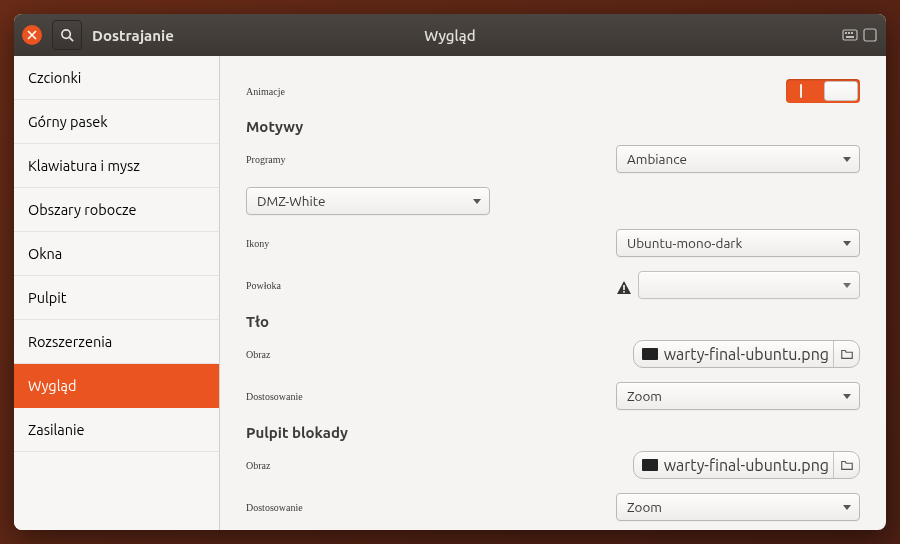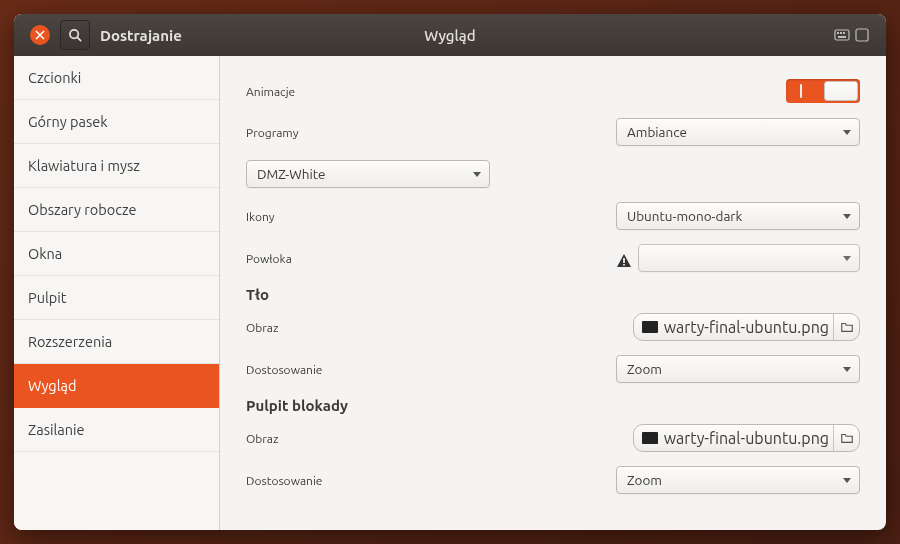--- a/index.html
+++ b/index.html
@@ -13,21 +13,21 @@
     box-shadow: 0 8px 30px rgba(0,0,0,0.5);
     display: flex; flex-direction: column;
     background: #f5f4f3;
   }
 
   .titlebar {
     height: 42px;
     background: linear-gradient(to bottom, #4a4540 0%, #3c3732 100%);
     display: flex; align-items: center;
     color: #e4e0db;
-    padding: 0 16px;
+    padding: 0 8px;
     position: relative;
   }
   .close-btn {
     width: 20px; height: 20px; border-radius: 50%;
     background: #e95420;
     display: flex; align-items: center; justify-content: center;
     margin-right: 6px;
     cursor: pointer;
   }
   .close-btn svg { width: 10px; height: 10px; }
@@ -55,42 +55,42 @@
 
   .sidebar {
     width: 206px;
     background: #f7f6f5;
     border-right: 1px solid #d3cfca;
     overflow-y: auto;
   }
   .sidebar-item {
     padding: 13px 14px;
     border-bottom: 1px solid #e6e3df;
-    color: #404040;
+    color: #000000;
     cursor: pointer;
     font-size: 14.5px;
   }
   .sidebar-item.selected {
     background: #e95420;
     color: #fff;
     border-bottom-color: #e95420;
   }
 
   .content {
     flex: 1;
     padding: 22px 26px;
     overflow-y: auto;
     color: #3c3b39;
   }
   .row {
     display: flex; align-items: center;
     margin-bottom: 14px;
     min-height: 26px;
   }
-  .row .label { flex: 1; font-size: 12px; }
+  .row .label { flex: 1; font-size: 10px; font-family: Liberation Serif, serif; }
   .section-header { font-weight: 700; font-size: 15px; margin: 6px 0 10px 0; }
   .control-area { width: 244px; display: flex; align-items: flex-end; gap: 6px; justify-content: flex-end; }
 
   .combo {
     flex: 1; height: 28px;
     background: linear-gradient(to bottom, #fdfcfb, #efedeb);
     border: 1px solid #bdb8b2;
     border-radius: 4px;
     display: flex; align-items: center;
     padding: 0 8px 0 10px;
@@ -193,20 +193,21 @@
     <div class="content">
 
       <div class="row">
         <div class="label">Animacje</div>
         <div class="switch">
           <span class="pip"></span>
             <span class="knob"></span>
         </div>
       </div>
 
+      <div class="section-header">Motywy</div>
 
       <div class="row">
         <div class="label">Programy</div>
         <div class="control-area">
           <div class="combo">
             <span class="combo-text">Ambiance</span>
               <span class="caret"></span>
           </div>
         </div>
       </div>

